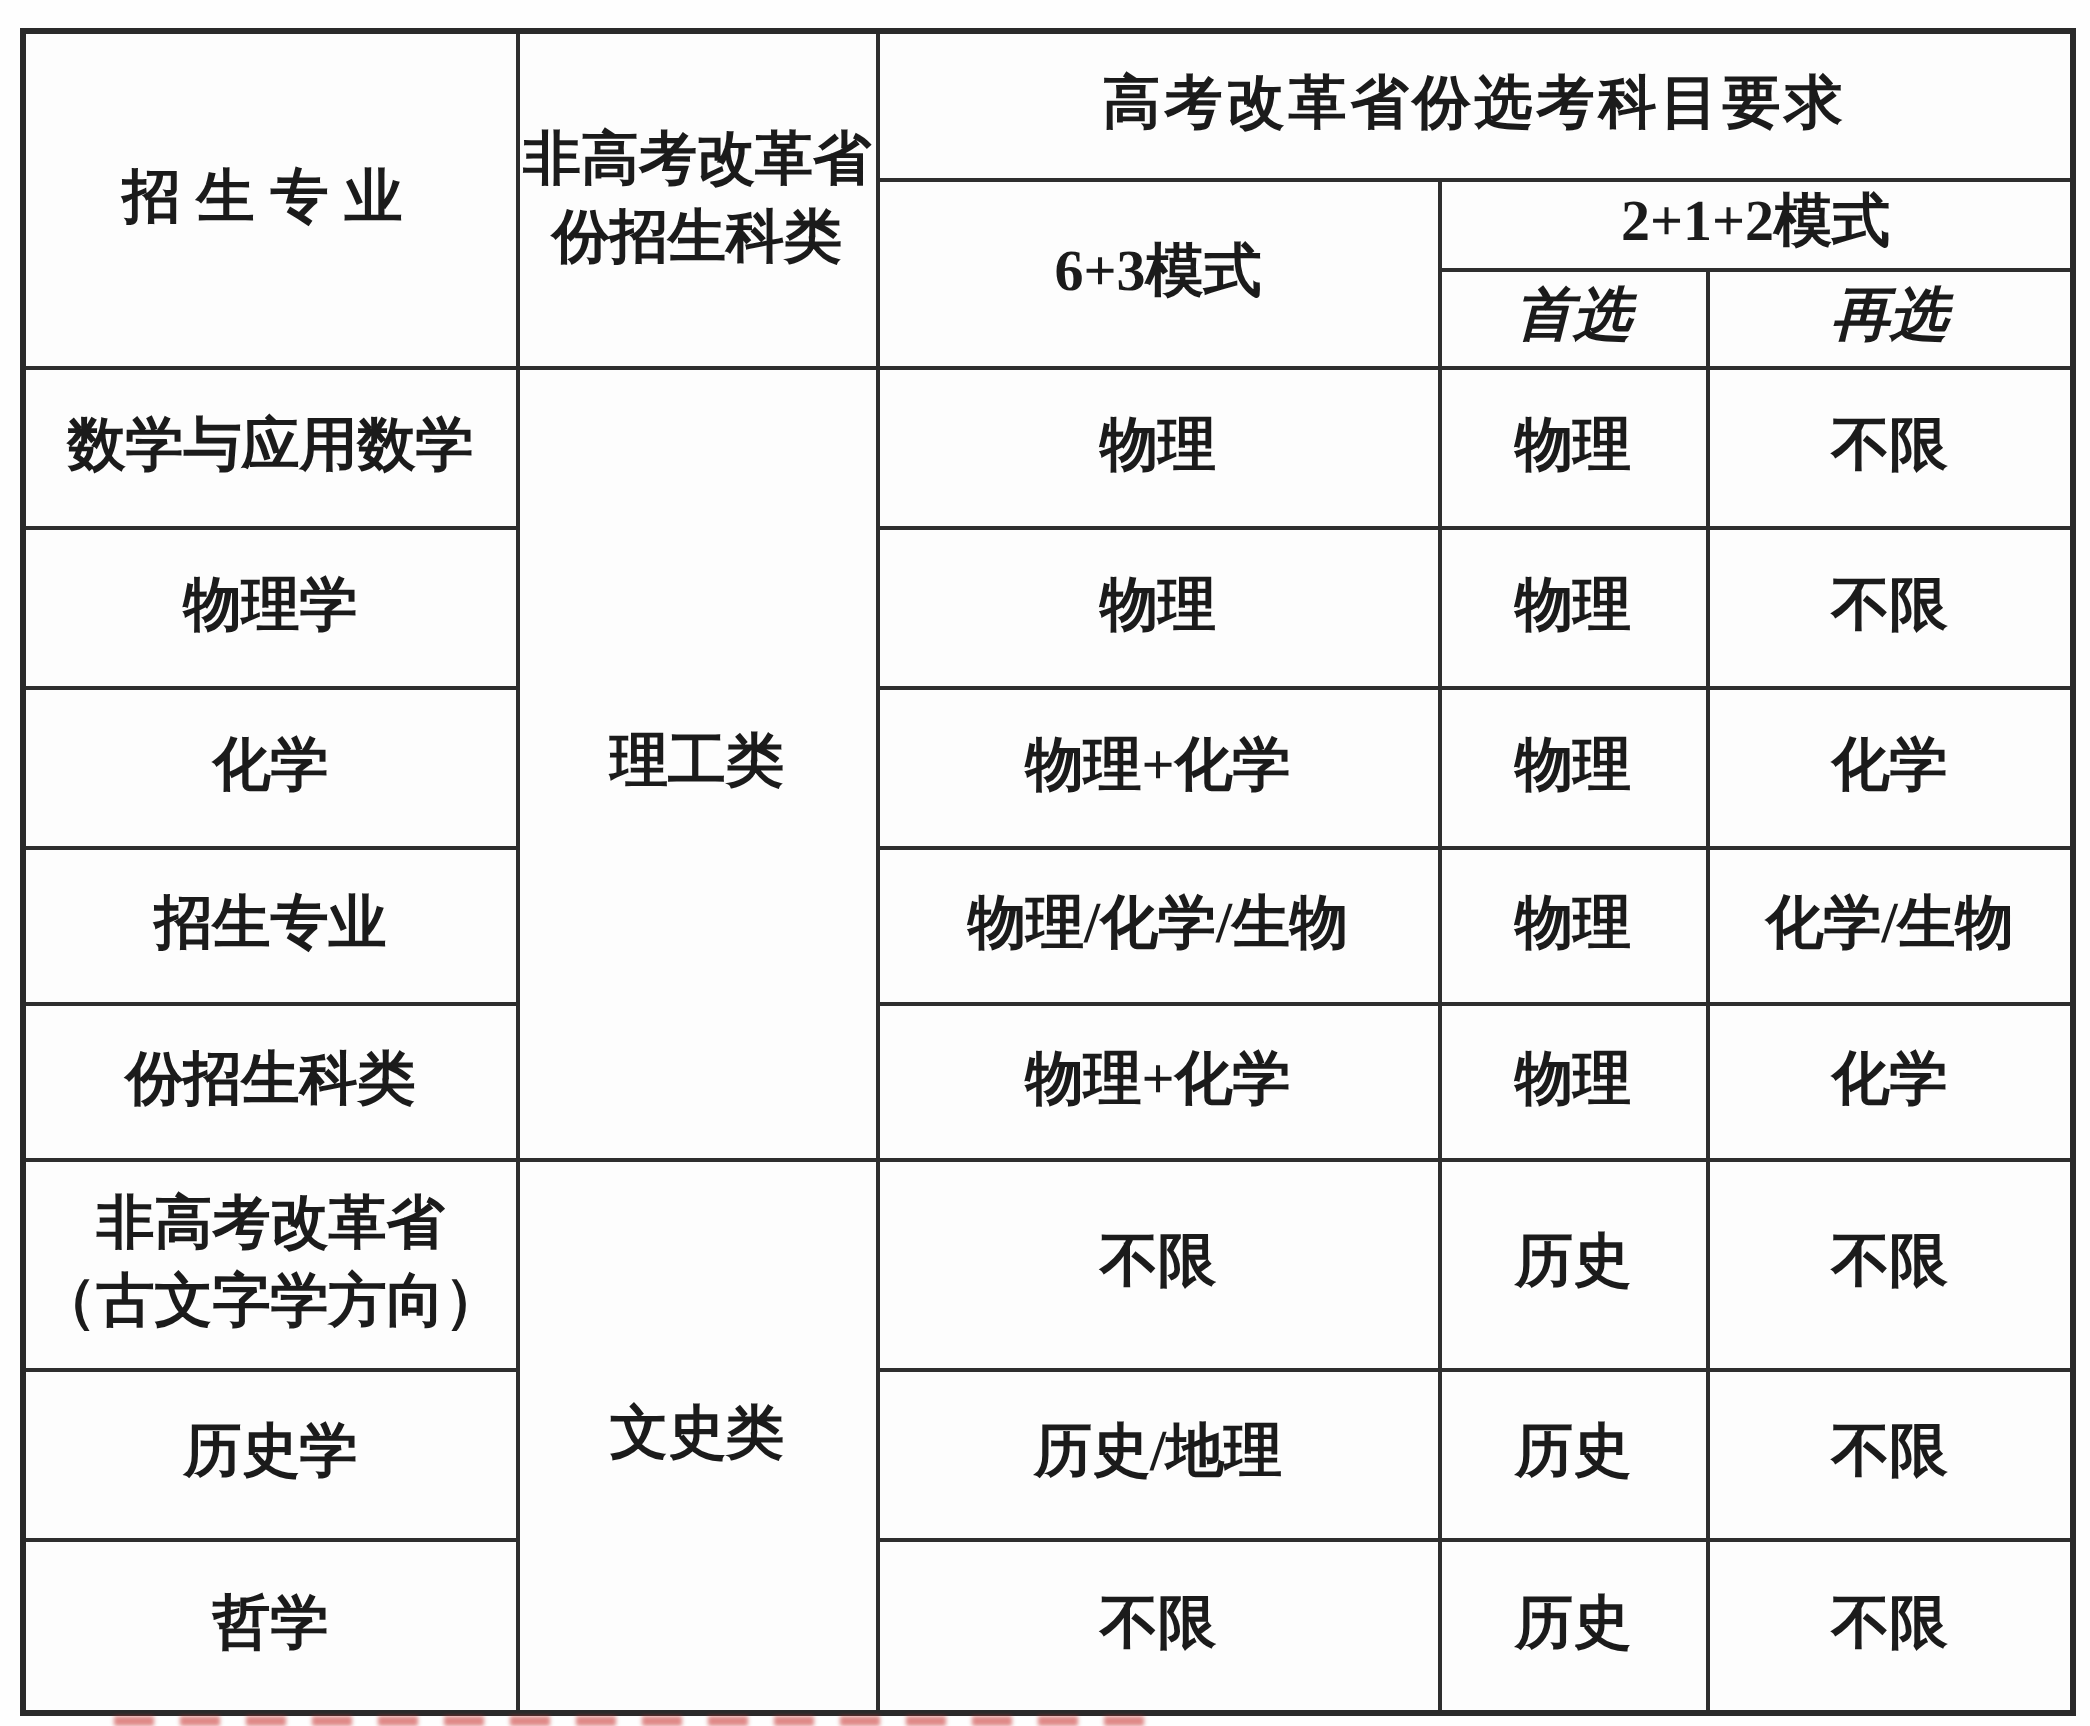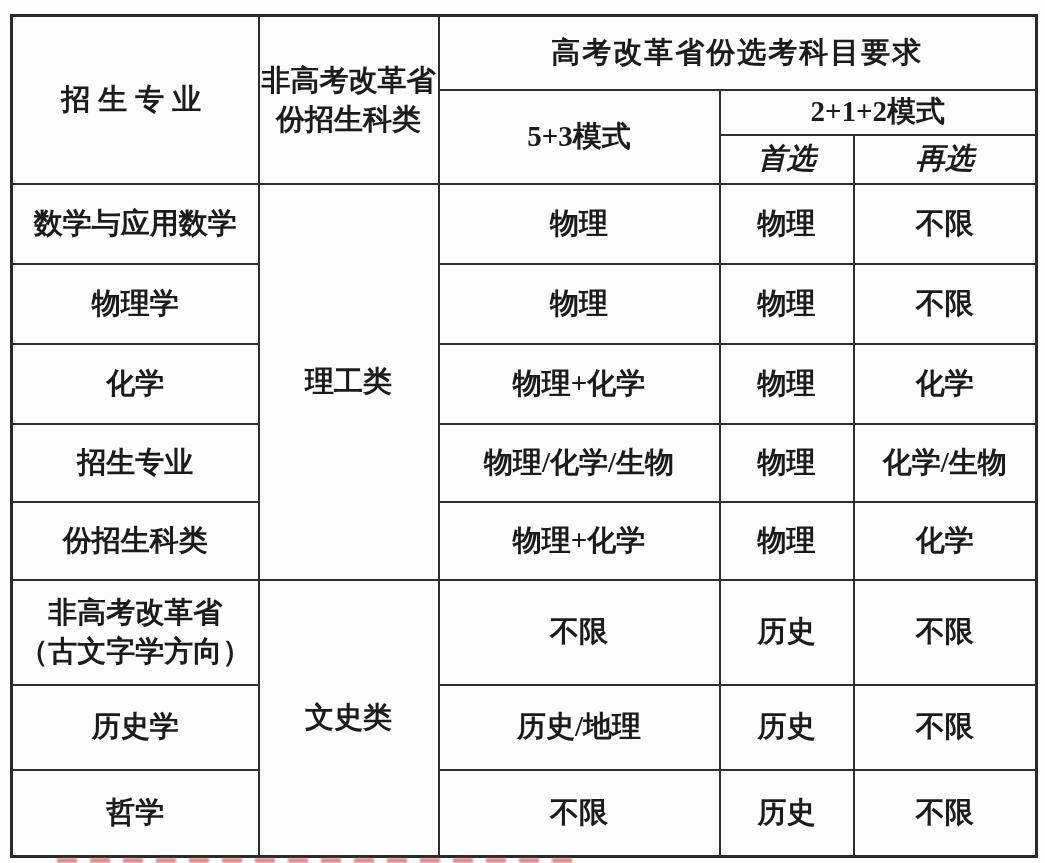--- a/index.html
+++ b/index.html
@@ -62,21 +62,21 @@
     </colgroup>
 
     <tbody>
         <tr class="h1">
       <td rowspan="3" class="red t-majorhead">招生专业</td>
       <td rowspan="3" class="red t-nonreform">非高考改革省
 份招生科类</td>
       <td colspan="3" class="red t-reformtitle">高考改革省份选考科目要求</td>
     </tr>
     <tr class="h2">
-      <td rowspan="2" class="red t-mode33">5+3模式</td>
+      <td rowspan="2" class="red t-mode33">6+3模式</td>
       <td colspan="2" class="red t-mode312">2+1+2模式</td>
     </tr>
     <tr class="h3">
       <td class="red t-choice">首选</td>
       <td class="red t-choice">再选</td>
     </tr>
 
     <tr class="r1">
       <td>数学与应用数学</td>
       <td rowspan="5">理工类</td>

